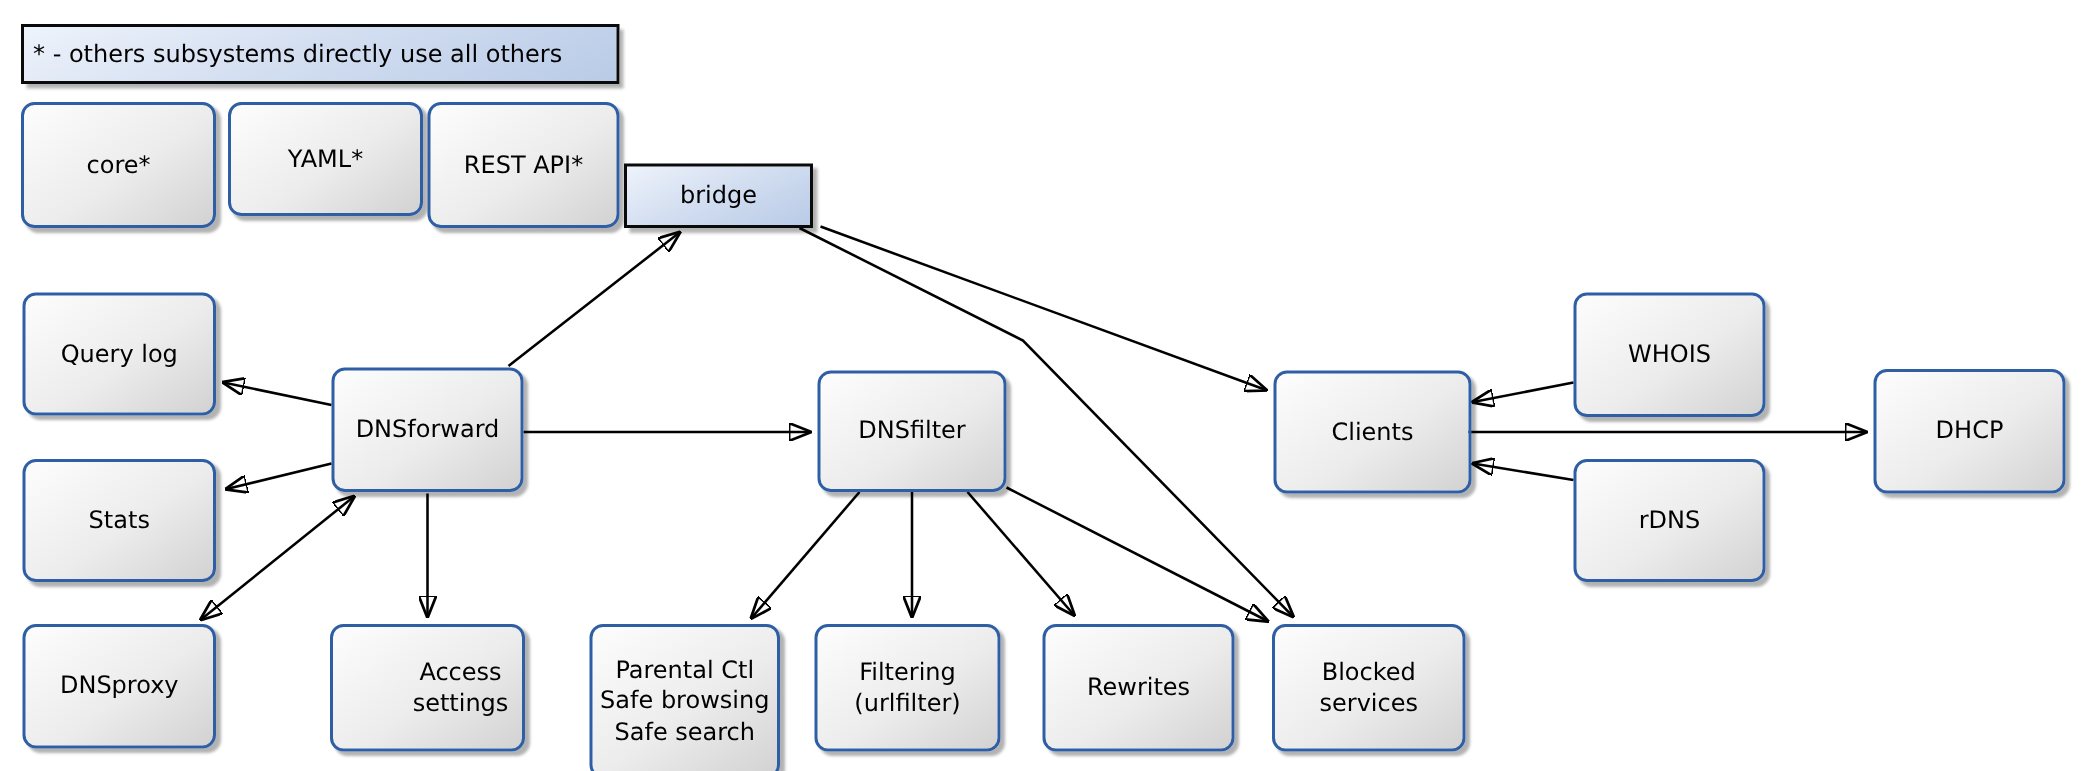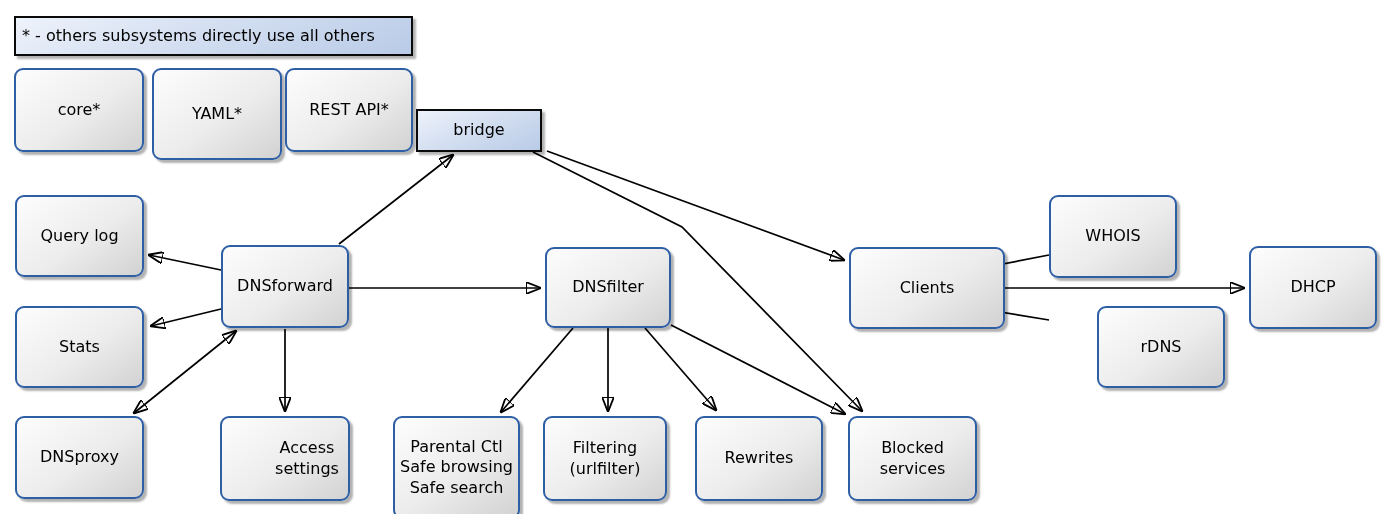--- a/index.html
+++ b/index.html
@@ -64,21 +64,21 @@
   </svg>
 
   <div class="node bluebox legend" style="left:14px;top:16px;width:399px;height:40px;">
     <span>* - others subsystems directly use all others</span>
   </div>
 
   <div class="node box" style="left:14px;top:68px;width:130px;height:84px;">
     <span>core*</span>
   </div>
 
-  <div class="node box" style="left:152px;top:68px;width:130px;height:92px;">
+  <div class="node box" style="left:152px;top:68px;width:130px;height:76px;">
     <span>YAML*</span>
   </div>
 
   <div class="node box" style="left:285px;top:68px;width:128px;height:84px;">
     <span>REST API*</span>
   </div>
 
   <div class="node bluebox" style="left:416px;top:109px;width:126px;height:43px;">
     <span>bridge</span>
   </div>
@@ -121,29 +121,29 @@
 
   <div class="node box" style="left:695px;top:416px;width:128px;height:85px;">
     <span>Rewrites</span>
   </div>
 
   <div class="node box" style="left:848px;top:416px;width:129px;height:85px;">
     <span>Blocked
 services</span>
   </div>
 
-  <div class="node box" style="left:849px;top:247px;width:156px;height:82px;text-align:right;">
+  <div class="node box" style="left:849px;top:247px;width:132px;height:82px;text-align:right;">
     <span>Clients</span>
   </div>
 
   <div class="node box" style="left:1049px;top:195px;width:128px;height:83px;">
     <span>WHOIS</span>
   </div>
 
-  <div class="node box" style="left:1049px;top:306px;width:128px;height:82px;margin-left:48px;">
+  <div class="node box" style="left:1049px;top:306px;width:128px;height:82px;">
     <span>rDNS</span>
   </div>
 
   <div class="node box" style="left:1249px;top:246px;width:128px;height:83px;">
     <span>DHCP</span>
   </div>
 
 </div>
 
 </body></html>

